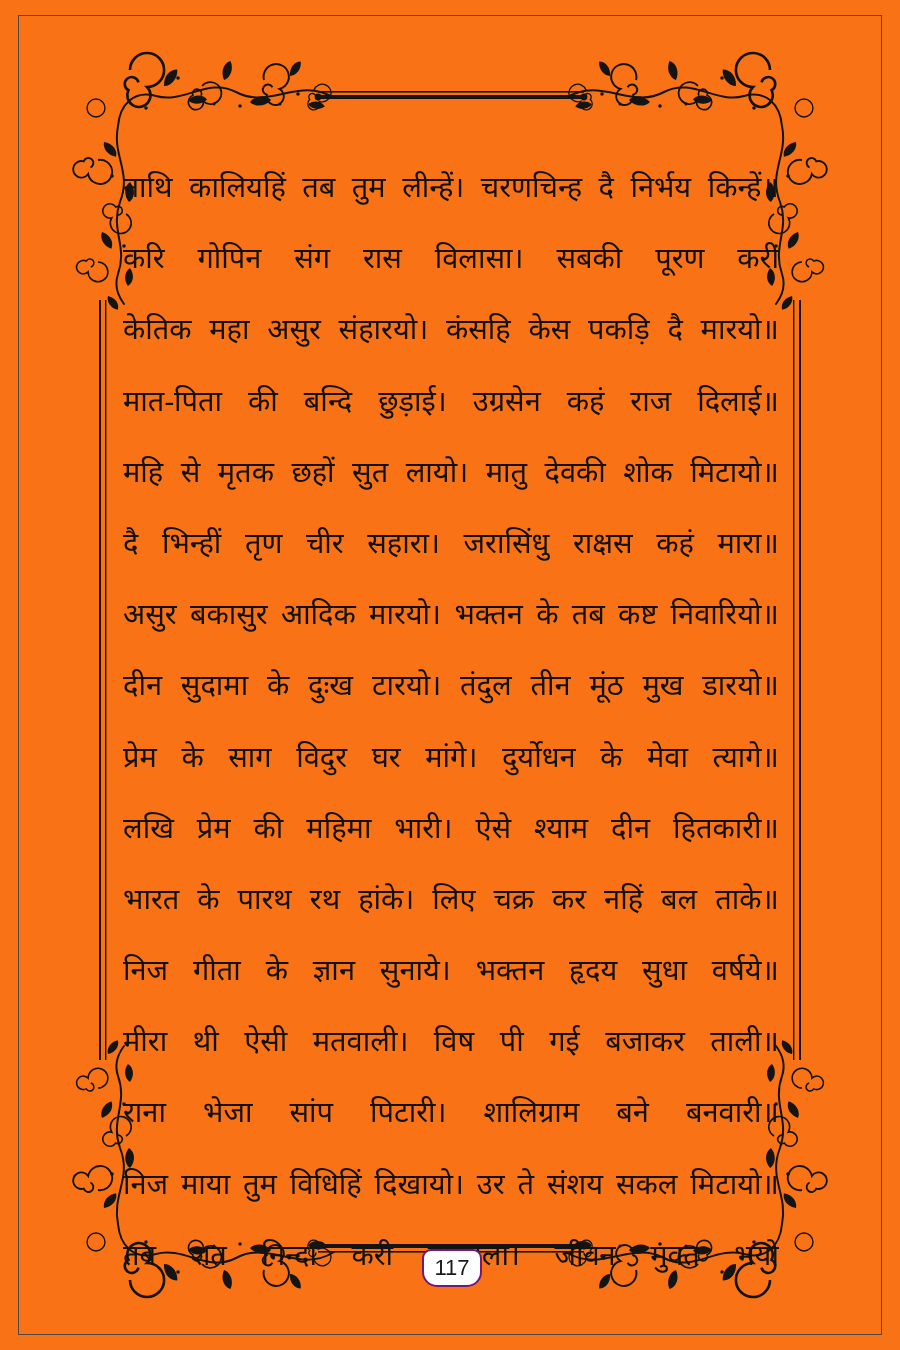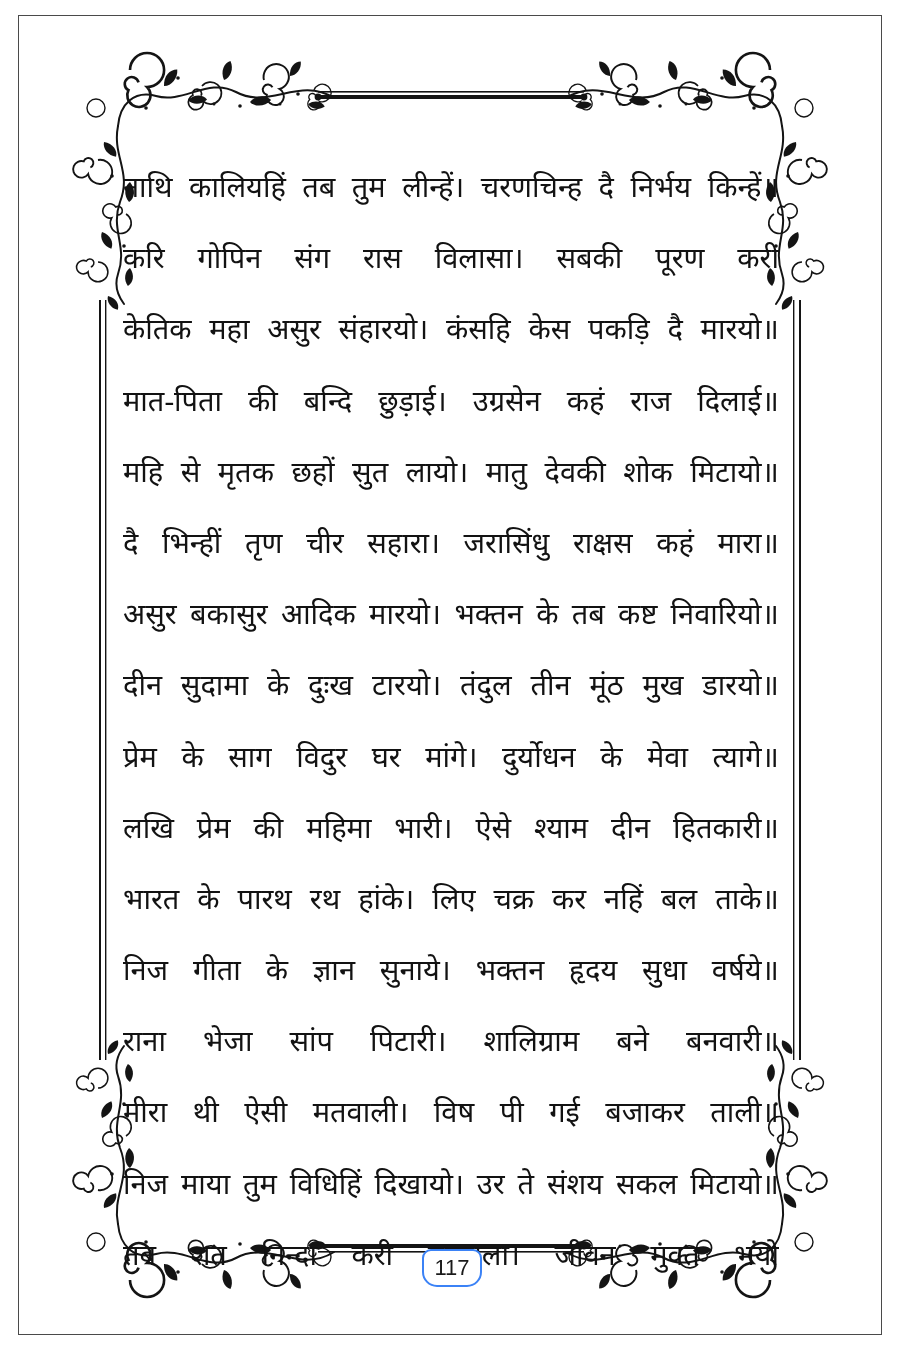--- a/index.html
+++ b/index.html
@@ -1,19 +1,19 @@
 <!DOCTYPE html>
 <html><head>
 <meta charset="utf-8">
 <style>
   html,body { margin:0; padding:0; background:#e8e8e8; }
   .page {
     position:relative;
     width:900px; height:1350px;
-    background:#ffffff;
+    background:#f97316;
     margin:0 auto;
     overflow:hidden;
     font-family:"Liberation Serif","DejaVu Serif",serif;
   }
   .outer-frame {
     position:absolute;
     left:18px; top:15px; right:18px; bottom:15px;
     border:1px solid #4a4a4a;
     pointer-events:none;
   }
@@ -36,21 +36,21 @@
     align-items:baseline;
     height:42.2px;
     line-height:42.2px;
     overflow:hidden;
     white-space:nowrap;
   }
   .page-number-tab {
     position:absolute;
     left:422px; top:1249px;
     width:56px; height:34px;
-    border:2px solid #3b82f6;
+    border:2px solid #701a75;
     border-radius:9px 9px 15px 15px;
     background:#ffffff;
     display:flex; align-items:center; justify-content:center;
     font-family:"Liberation Sans","DejaVu Sans",sans-serif;
     font-size:22px; color:#1a1a1a;
   }
 </style>
 </head>
 <body>
 
@@ -266,38 +266,38 @@
           <span>गीता</span>
           <span>के</span>
           <span>ज्ञान</span>
           <span>सुनाये।</span>
           <span>भक्तन</span>
           <span>हृदय</span>
           <span>सुधा</span>
           <span>वर्षये॥</span>
         </p>
         <p class="verse">
-          <span>राना</span>
-          <span>भेजा</span>
-          <span>सांप</span>
-          <span>पिटारी।</span>
-          <span>शालिग्राम</span>
-          <span>बने</span>
-          <span>बनवारी॥</span>
-        </p>
-        <p class="verse">
           <span>मीरा</span>
           <span>थी</span>
           <span>ऐसी</span>
           <span>मतवाली।</span>
           <span>विष</span>
           <span>पी</span>
           <span>गई</span>
           <span>बजाकर</span>
           <span>ताली॥</span>
+        </p>
+        <p class="verse">
+          <span>राना</span>
+          <span>भेजा</span>
+          <span>सांप</span>
+          <span>पिटारी।</span>
+          <span>शालिग्राम</span>
+          <span>बने</span>
+          <span>बनवारी॥</span>
         </p>
         <p class="verse">
           <span>निज</span>
           <span>माया</span>
           <span>तुम</span>
           <span>विधिहिं</span>
           <span>दिखायो।</span>
           <span>उर</span>
           <span>ते</span>
           <span>संशय</span>

